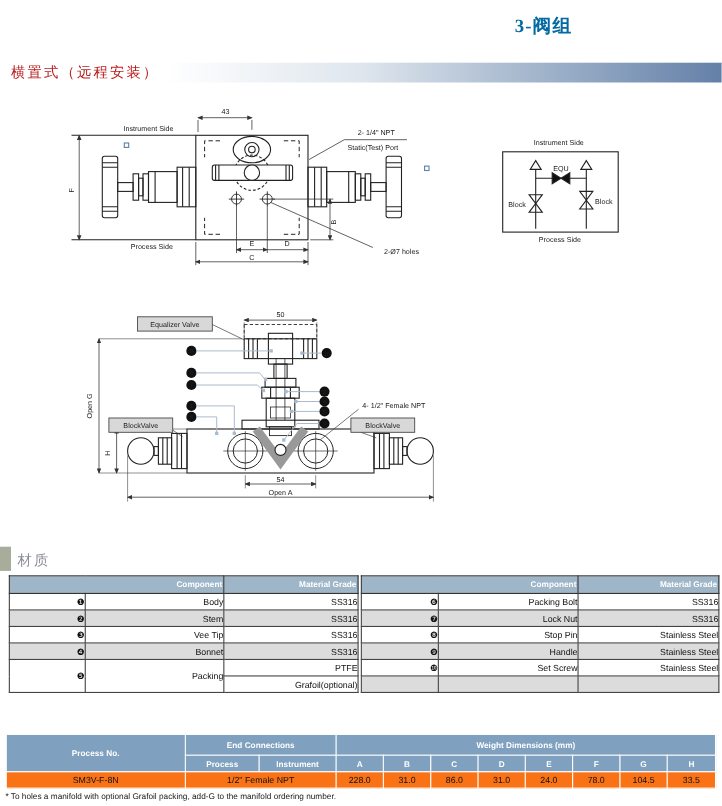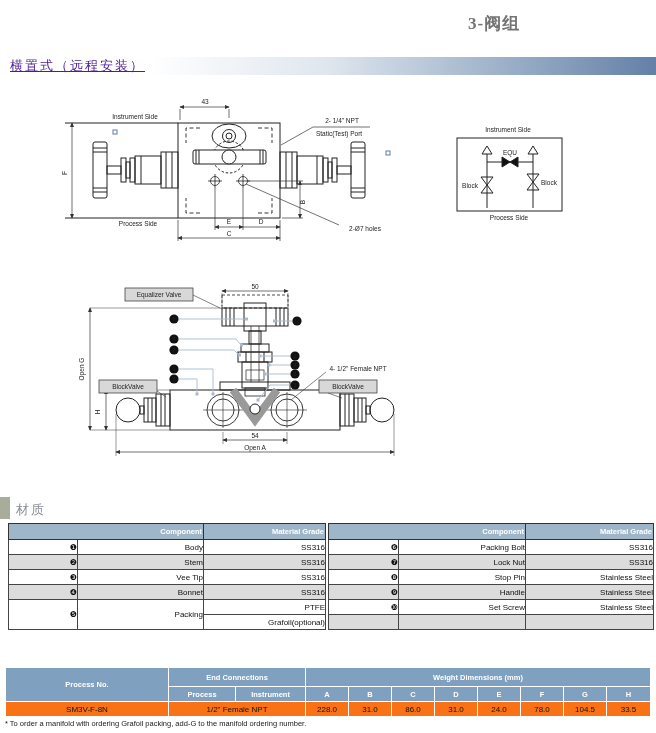--- a/index.html
+++ b/index.html
@@ -2,25 +2,25 @@
 <html><head>
 <meta charset="utf-8">
 <style>
   html,body{margin:0;padding:0;}
   body{
     width:656px;height:733px;position:relative;background:#ffffff;
     font-family:"Liberation Sans", sans-serif;overflow:hidden;
   }
   .abs{position:absolute;}
   
-  .page-title{left:468px;top:12px;font-size:17px;font-weight:bold;color:#737373;letter-spacing:1px;
+  .page-title{left:468px;top:12px;font-size:17px;font-weight:bold;color:#0369a1;letter-spacing:1px;
     font-family:"Liberation Serif", serif;text-align:right;}
   
-  .section-label{left:10px;top:57px;font-size:13px;color:#4c1d95;letter-spacing:2px;
-    font-family:"Liberation Serif", serif;text-decoration:underline;}
+  .section-label{left:10px;top:57px;font-size:13px;color:#b91c1c;letter-spacing:2px;
+    font-family:"Liberation Serif", serif;}
   .section-band{left:150px;top:57px;width:506px;height:18px;
     background:linear-gradient(to right,#ffffff 0%,#dfe6ee 35%,#9cb0c8 70%,#6480A8 100%);}
   
   .mat-marker{left:0px;top:497px;width:10px;height:22px;background:#A7AD9A;}
   .mat-title{left:16px;top:501px;font-size:13px;color:#8A8E98;letter-spacing:2px;
     font-family:"Liberation Serif", serif;}
   
   table{border-collapse:collapse;table-layout:fixed;}
   .mat-table{font-size:8px;text-align:right;color:#111;}
   .mat-table th{background:#9FB6C9;color:#ffffff;font-weight:bold;height:13px;border:1px solid #333;font-size:7.5px;}
@@ -437,13 +437,13 @@
     <td>86.0</td>
     <td>31.0</td>
     <td>24.0</td>
     <td>78.0</td>
     <td>104.5</td>
     <td>33.5</td>
   </tr>
 </tbody>
   </table>
 
-<div class="abs footnote">* To order a manifold with ordering Grafoil packing, add-G to the manifold ordering number.</div>
+<div class="abs footnote">* To holes a manifold with optional Grafoil packing, add-G to the manifold ordering number.</div>
 
 </body></html>

